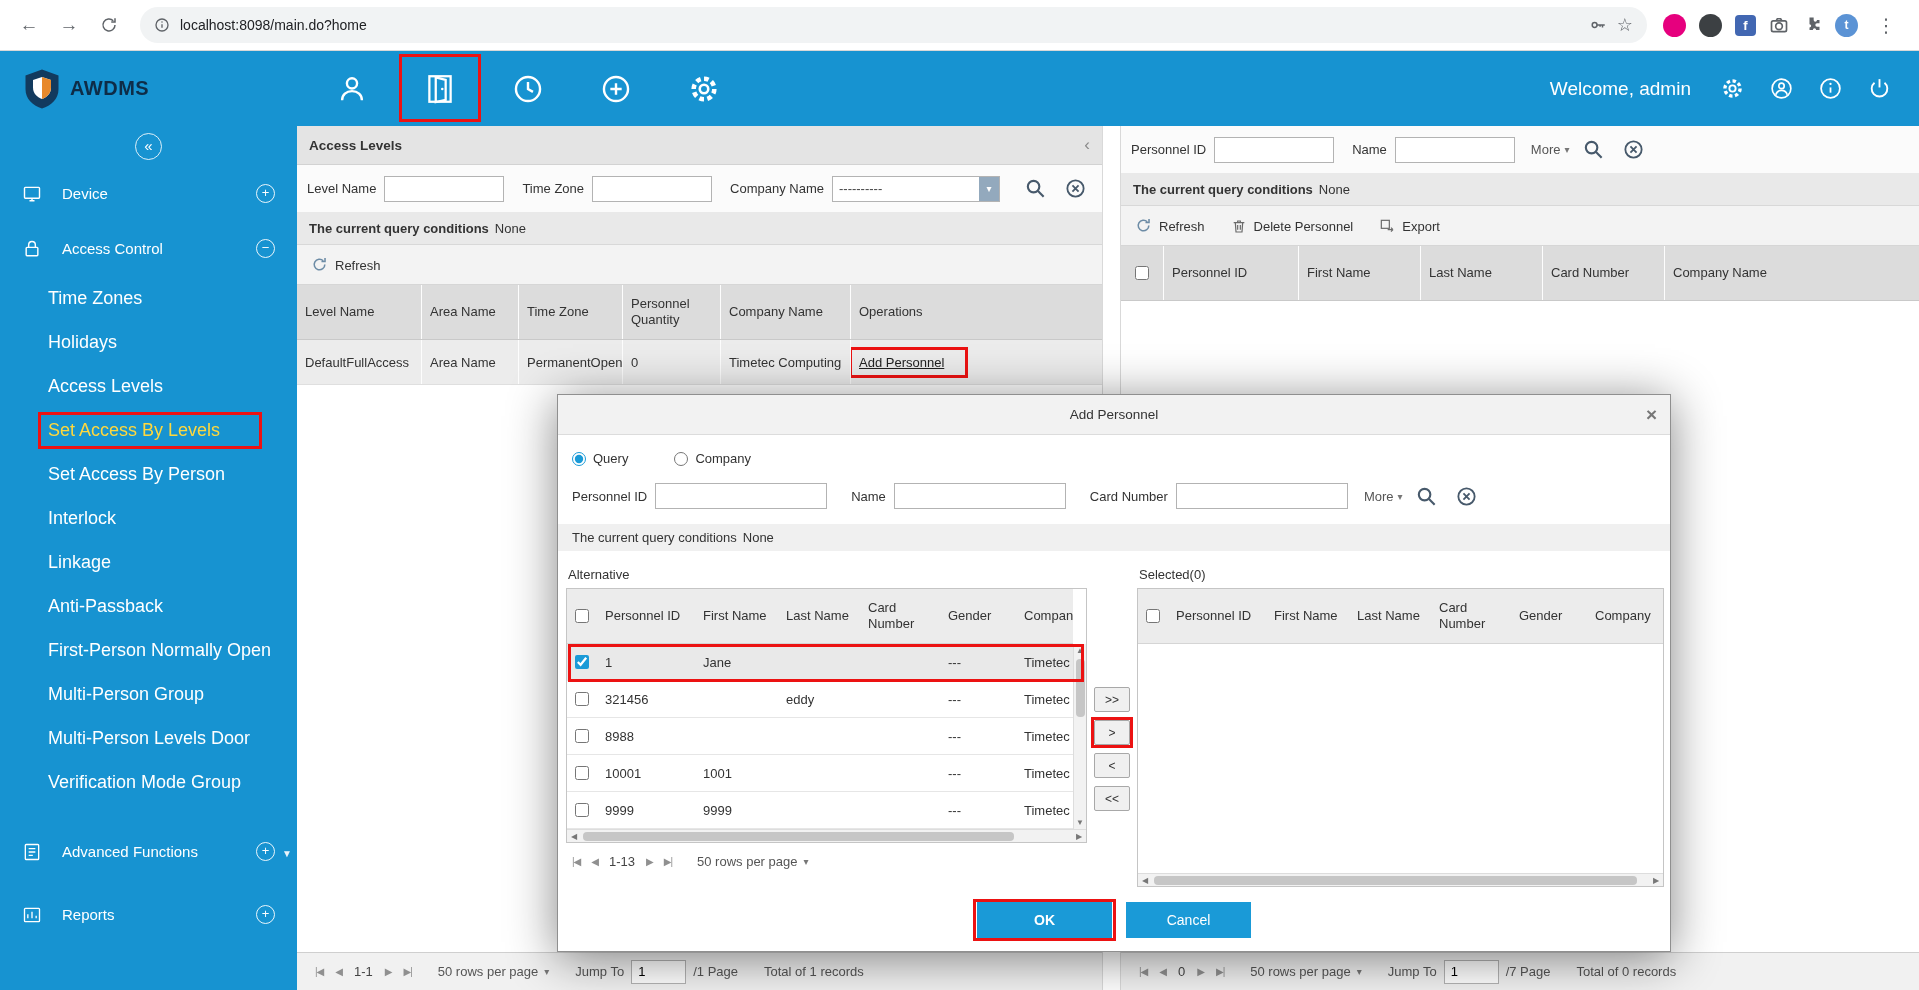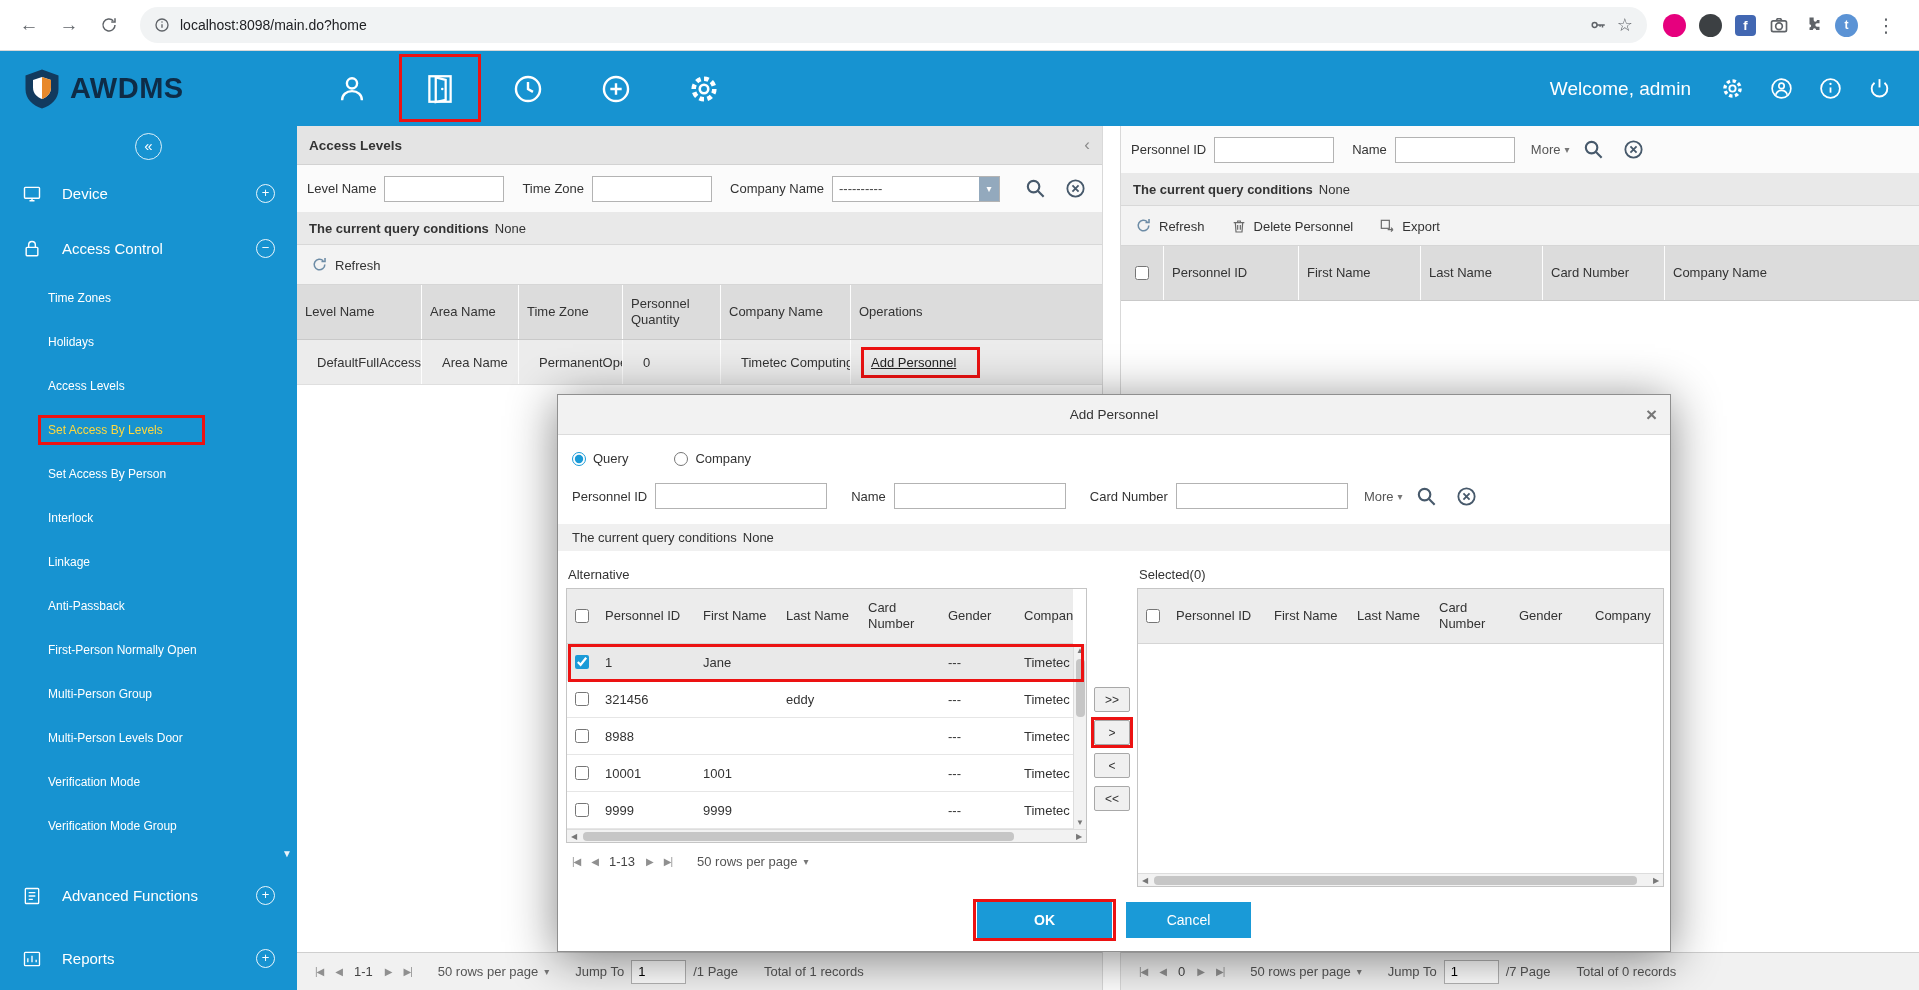--- a/index.html
+++ b/index.html
@@ -11,41 +11,41 @@
 .navic{width:30px;height:30px;display:flex;align-items:center;justify-content:center;font-size:19px;color:#5f6368;cursor:pointer}
 .omnibox{flex:1;height:36px;background:#f1f3f4;border-radius:18px;display:flex;align-items:center;gap:10px;padding:0 14px;margin:0 6px;cursor:text}
 .url{font-size:14px;color:#202124;flex:1}
 .exticons{display:flex;align-items:center;gap:13px;padding-right:4px}
 .cic{width:23px;height:23px;border-radius:50%;display:flex;align-items:center;justify-content:center;font-size:12px;font-weight:bold;color:#fff;cursor:pointer}
 .sq{width:21px;height:21px;border-radius:4px;display:flex;align-items:center;justify-content:center;font-size:13px;font-weight:bold;color:#fff;cursor:pointer}
 .starbtn{font-size:18px;color:#5f6368;cursor:pointer}
 
 .apphdr{position:absolute;left:0;top:51px;width:100%;height:75px;background:#1793d1;display:flex;align-items:center;z-index:10}
 .logo{display:flex;align-items:center;gap:10px;padding-left:24px;width:290px}
-.logotext{font-size:29px;font-weight:bold;color:#0e2c47;letter-spacing:.5px}
+.logotext{font-size:20px;font-weight:bold;color:#0e2c47;letter-spacing:.5px}
 .hdricons{display:flex;align-items:center;gap:48px;margin-left:42px}
 .hicon{width:40px;height:40px;display:flex;align-items:center;justify-content:center;cursor:pointer}
 .hdrright{margin-left:auto;display:flex;align-items:center;gap:22px;padding-right:26px;color:#fff}
 .welcome{font-size:19px;margin-right:6px}
 .sicon{width:27px;height:27px;display:flex;align-items:center;justify-content:center;cursor:pointer}
 
 .annot{position:relative}
 .annot::after{content:"";position:absolute;border:3px solid #ec1212;pointer-events:none;z-index:30}
 .a-door::after{left:-21px;right:-21px;top:-15px;bottom:-13px}
 .a-side::after{left:-10px;right:-42px;top:-8px;bottom:-8px}
 .a-link::after{left:-10px;right:-24px;top:-8px;bottom:-8px}
 .a-move::after{left:-4px;right:-4px;top:-4px;bottom:-4px}
 .a-ok::after{left:-4px;right:-4px;top:-3px;bottom:-3px}
 
 .sidebar{position:absolute;left:0;top:126px;width:297px;height:864px;background:#1793d1;color:#fff;z-index:5}
 .collapse-row{height:40px;display:flex;align-items:center;justify-content:center}
 .collapsebtn{width:27px;height:27px;border:1px solid rgba(255,255,255,.85);border-radius:50%;text-align:center;line-height:24px;font-size:15px;cursor:pointer}
 .module{height:55px;display:flex;align-items:center;gap:20px;padding:0 22px;font-size:15px;cursor:pointer}
 .mtoggle{margin-left:auto;width:19px;height:19px;border:1px solid rgba(255,255,255,.9);border-radius:50%;font-size:13px;line-height:16px;text-align:center}
-.subitem{height:44px;display:flex;align-items:center;padding-left:48px;font-size:12px;cursor:pointer}
+.subitem{height:44px;display:flex;align-items:center;padding-left:48px;font-size:18px;cursor:pointer}
 .subitem .lab{white-space:nowrap}
 .subitem.active .lab{color:#ffd83d}
 .mod-adv{margin-top:20px}
 .mod-rep{margin-top:8px}
 .scrollhint{position:absolute;right:5px;top:722px;font-size:10px;color:#eaf4fb}
 
 .panel{position:absolute;top:126px;background:#fff;display:flex;flex-direction:column;z-index:4}
 .lpanel{left:297px;width:806px;height:864px;border-right:1px solid #d9d9d9}
 .rpanel{left:1120px;width:799px;height:864px;border-left:1px solid #d9d9d9}
 .titlebar{height:39px;background:#e4e4e4;border-bottom:1px solid #d2d2d2;display:flex;align-items:center;justify-content:space-between;padding:0 12px}
@@ -58,21 +58,21 @@
 .selectbox .val{flex:1;display:flex;align-items:center;padding:0 6px;color:#444}
 .selectbox .sbtn{width:20px;background:#93a9bd;color:#fff;display:flex;align-items:center;justify-content:center;font-size:10px}
 .iconbtn{width:32px;height:32px;display:flex;align-items:center;justify-content:center;cursor:pointer}
 .qbar{height:33px;background:#e9e9e9;border-bottom:1px solid #d8d8d8;display:flex;align-items:center;gap:6px;padding:0 12px}
 .qbar .ql{font-weight:bold}
 .toolbar{height:40px;background:#f3f3f3;border-bottom:1px solid #d6d6d6;display:flex;align-items:center;gap:26px;padding:0 14px}
 .tool{display:flex;align-items:flex-end;gap:7px;cursor:pointer}
 .thead{display:flex;background:#dcdcdc;min-height:55px;border-bottom:1px solid #c9c9c9}
 .th{display:flex;align-items:center;padding:4px 8px;border-right:1px solid #fdfdfd;line-height:1.25}
 .trow{display:flex;background:#ececec;height:45px;border-bottom:1px solid #dfdfdf}
-.td{display:flex;align-items:center;padding:0 20px;border-right:1px solid #fdfdfd;overflow:hidden;white-space:nowrap}
+.td{display:flex;align-items:center;padding:0 8px;border-right:1px solid #fdfdfd;overflow:hidden;white-space:nowrap}
 .oplink{color:#222;text-decoration:underline;cursor:pointer;white-space:nowrap}
 .fill{flex:1;background:#fff}
 .pagbar{height:38px;background:#f1f1f1;border-top:1px solid #cfcfcf;display:flex;align-items:center;gap:12px;padding:0 18px;color:#555;margin-top:auto}
 .pg{color:#909090;font-size:10px;cursor:pointer;letter-spacing:-1px}
 .pgtxt{color:#444}
 .rpp{display:flex;align-items:center;gap:6px;margin-left:14px;cursor:pointer}
 .jump{display:flex;align-items:center;gap:7px;margin-left:14px}
 .jumpin{width:55px;height:24px;border:1px solid #b3b3b3;padding:0 6px;font:inherit}
 .total{margin-left:14px}
 .ddarrow{color:#777;font-size:10px}
@@ -282,23 +282,20 @@
           <span class="lab">Anti-Passback</span>
         </div>
       <div class="subitem">
           <span class="lab">First-Person Normally Open</span>
         </div>
       <div class="subitem">
           <span class="lab">Multi-Person Group</span>
         </div>
       <div class="subitem">
           <span class="lab">Multi-Person Levels Door</span>
-        </div>
-      <div class="subitem">
-          <span class="lab">Verification Mode</span>
         </div>
       <div class="subitem">
           <span class="lab">Verification Mode Group</span>
         </div>
     </div>
     <div class="module mod-adv">
       <svg width="20" height="20" viewBox="0 0 24 24" fill="none" stroke="#fff" stroke-width="1.6">
           <rect x="4" y="3" width="16" height="18" rx="1"></rect>
           <path d="M8 8h8M8 12h8M8 16h5"></path>
         </svg>

